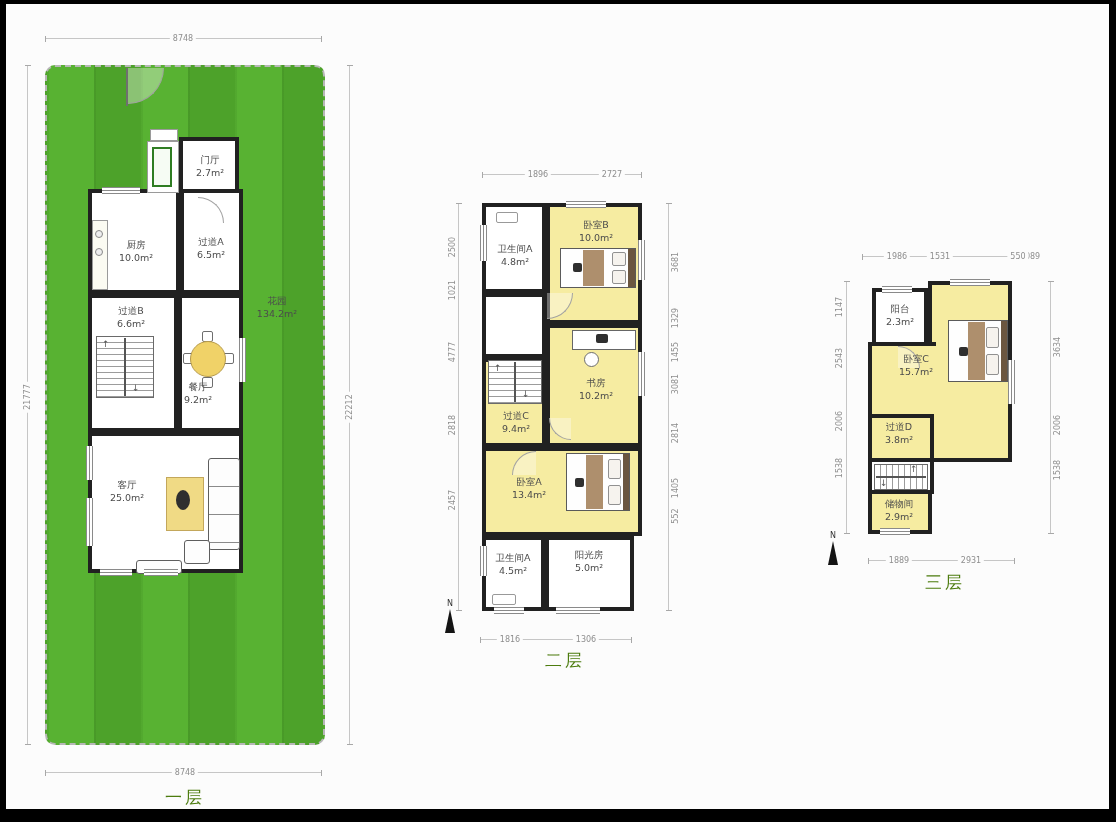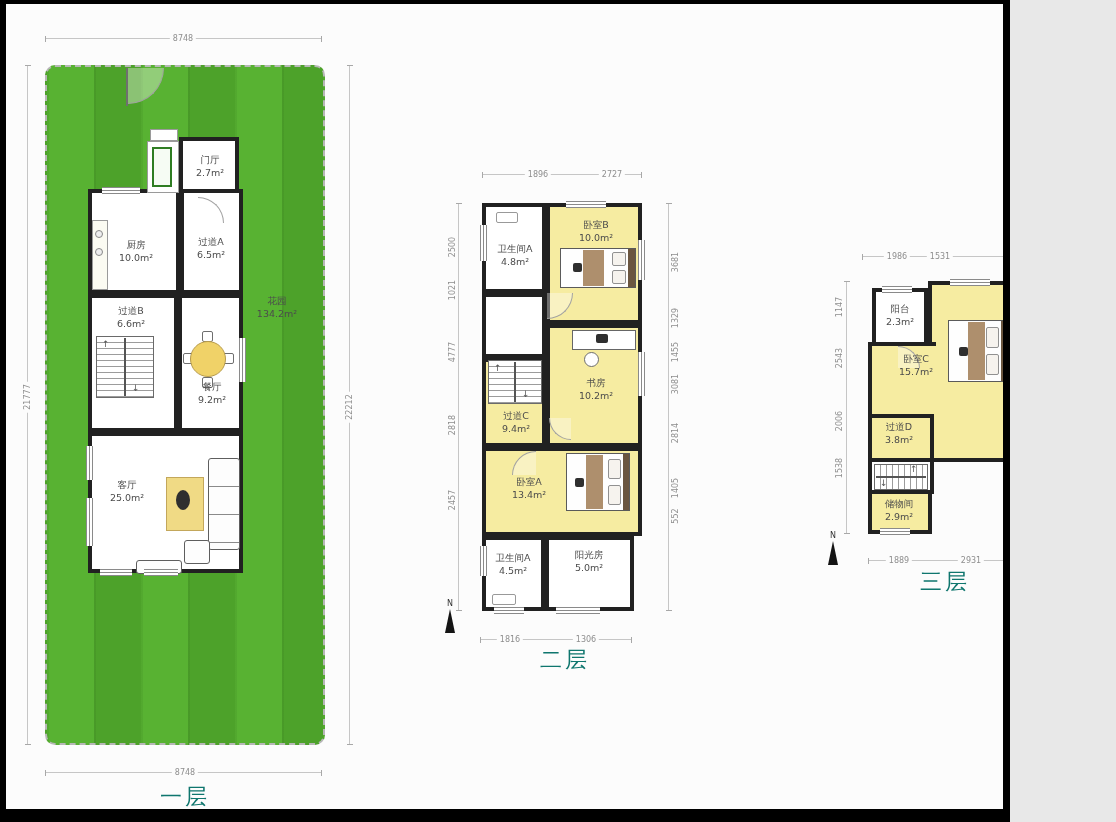--- a/index.html
+++ b/index.html
@@ -1,31 +1,31 @@
 <!DOCTYPE html>
 <html><head>
 <meta charset="utf-8">
 <style>
   html,body { margin:0; padding:0; background:#e8e8e8; }
   body { font-family:"DejaVu Sans","Liberation Sans",sans-serif; }
-  .canvas { position:relative; width:1010px; height:822px; background:#fcfcfc; overflow:hidden; }
+  .canvas { position:relative; width:1116px; height:822px; background:#fcfcfc; overflow:hidden; }
   .canvas::after { content:""; position:absolute; inset:0; border:4px solid #000;
     border-left-width:6px; border-right-width:7px; border-bottom-width:13px; pointer-events:none; z-index:60; }
 
   
   .dimh { position:absolute; height:0; border-top:1px solid #c6c6c6; z-index:3; }
   .dimh::before,.dimh::after { content:""; position:absolute; top:-3px; width:1px; height:6px; background:#a8a8a8; }
   .dimh::before{left:0;} .dimh::after{right:0;}
   .dimv { position:absolute; width:0; border-left:1px solid #c6c6c6; z-index:3; }
   .dimv::before,.dimv::after { content:""; position:absolute; left:-3px; height:1px; width:6px; background:#a8a8a8; }
   .dimv::before{top:0;} .dimv::after{bottom:0;}
   .dlab { position:absolute; font-size:8px; color:#8e8e8e; background:#fcfcfc; padding:0 3px;
     transform:translate(-50%,-50%); white-space:nowrap; z-index:4; }
   .dlab.rot { transform:translate(-50%,-50%) rotate(-90deg); }
-  .flab { position:absolute; font-size:22px; color:#0f766e; letter-spacing:3px;
+  .flab { position:absolute; font-size:17px; color:#4d7c0f; letter-spacing:3px;
     transform:translate(-50%,-50%); z-index:4; }
 
   
   .garden { position:absolute; border:2px dashed #b7b7b7; border-radius:10px; box-sizing:border-box;
     background:
       repeating-linear-gradient(90deg, rgba(20,60,10,0.08) 0 2px, rgba(0,0,0,0) 2px 47px),
       repeating-linear-gradient(90deg, #58b232 0 47px, #4da22a 47px 94px);
     z-index:1; }
 
   
@@ -144,21 +144,21 @@
     <span class="ar">10.0m²</span>
   </div>
   <div class="rlab" style="left:211px;top:249px">
     <span class="nm">过道A</span>
     <span class="ar">6.5m²</span>
   </div>
   <div class="rlab" style="left:131px;top:318px">
     <span class="nm">过道B</span>
     <span class="ar">6.6m²</span>
   </div>
-  <div class="rlab" style="left:212px;top:394px">
+  <div class="rlab" style="left:198px;top:394px">
     <span class="nm">餐厅</span>
     <span class="ar">9.2m²</span>
   </div>
   <div class="rlab" style="left:127px;top:492px">
     <span class="nm">客厅</span>
     <span class="ar">25.0m²</span>
   </div>
 
   <div class="dimh" style="left:482px;top:174px;width:160px"></div>
   <span class="dlab" style="left:538px;top:174px">1896</span>

